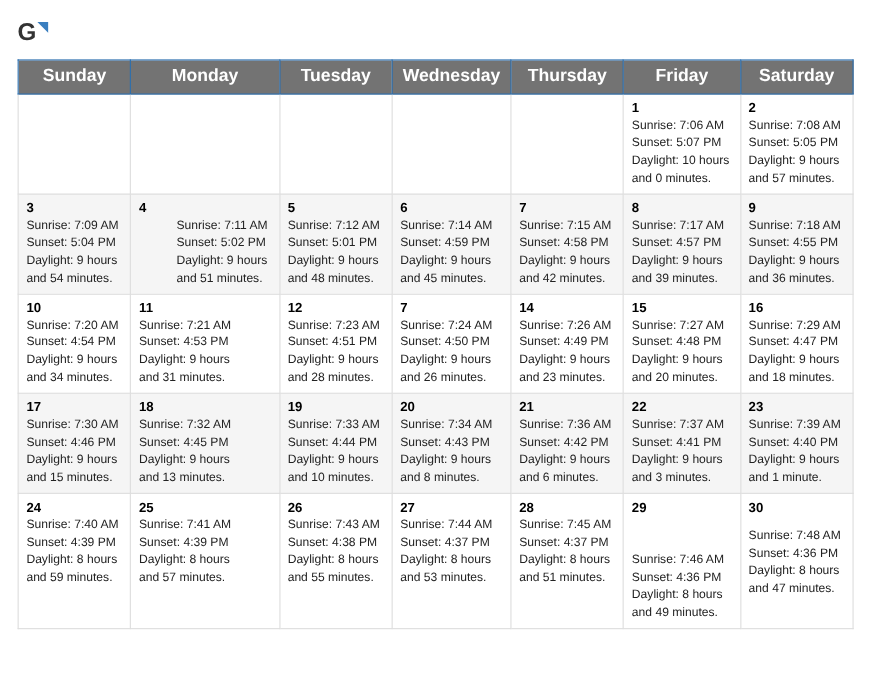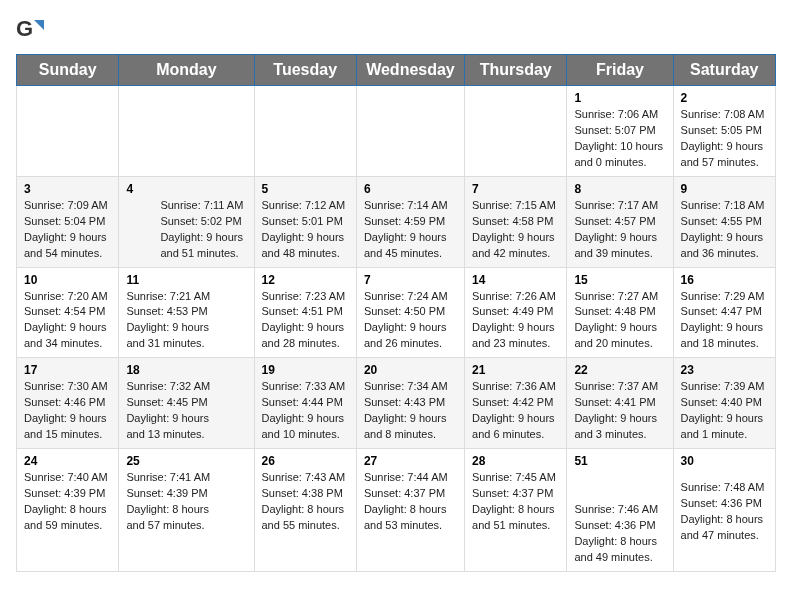--- a/index.html
+++ b/index.html
@@ -325,21 +325,21 @@
 and 53 minutes.</div>
         </td>
         <td>
           <span class="day-number">28</span>
           <div class="day-info" style="white-space: pre-line;">Sunrise: 7:45 AM
 Sunset: 4:37 PM
 Daylight: 8 hours
 and 51 minutes.</div>
         </td>
         <td>
-          <span class="day-number">51</span>
+          <span class="day-number">29</span>
           <div class="day-info" style="white-space: pre-line; margin-top: 34px;">Sunrise: 7:46 AM
 Sunset: 4:36 PM
 Daylight: 8 hours
 and 49 minutes.</div>
         </td>
         <td>
           <span class="day-number">30</span>
           <div class="day-info" style="white-space: pre-line; margin-top: 12px;">Sunrise: 7:48 AM
 Sunset: 4:36 PM
 Daylight: 8 hours

